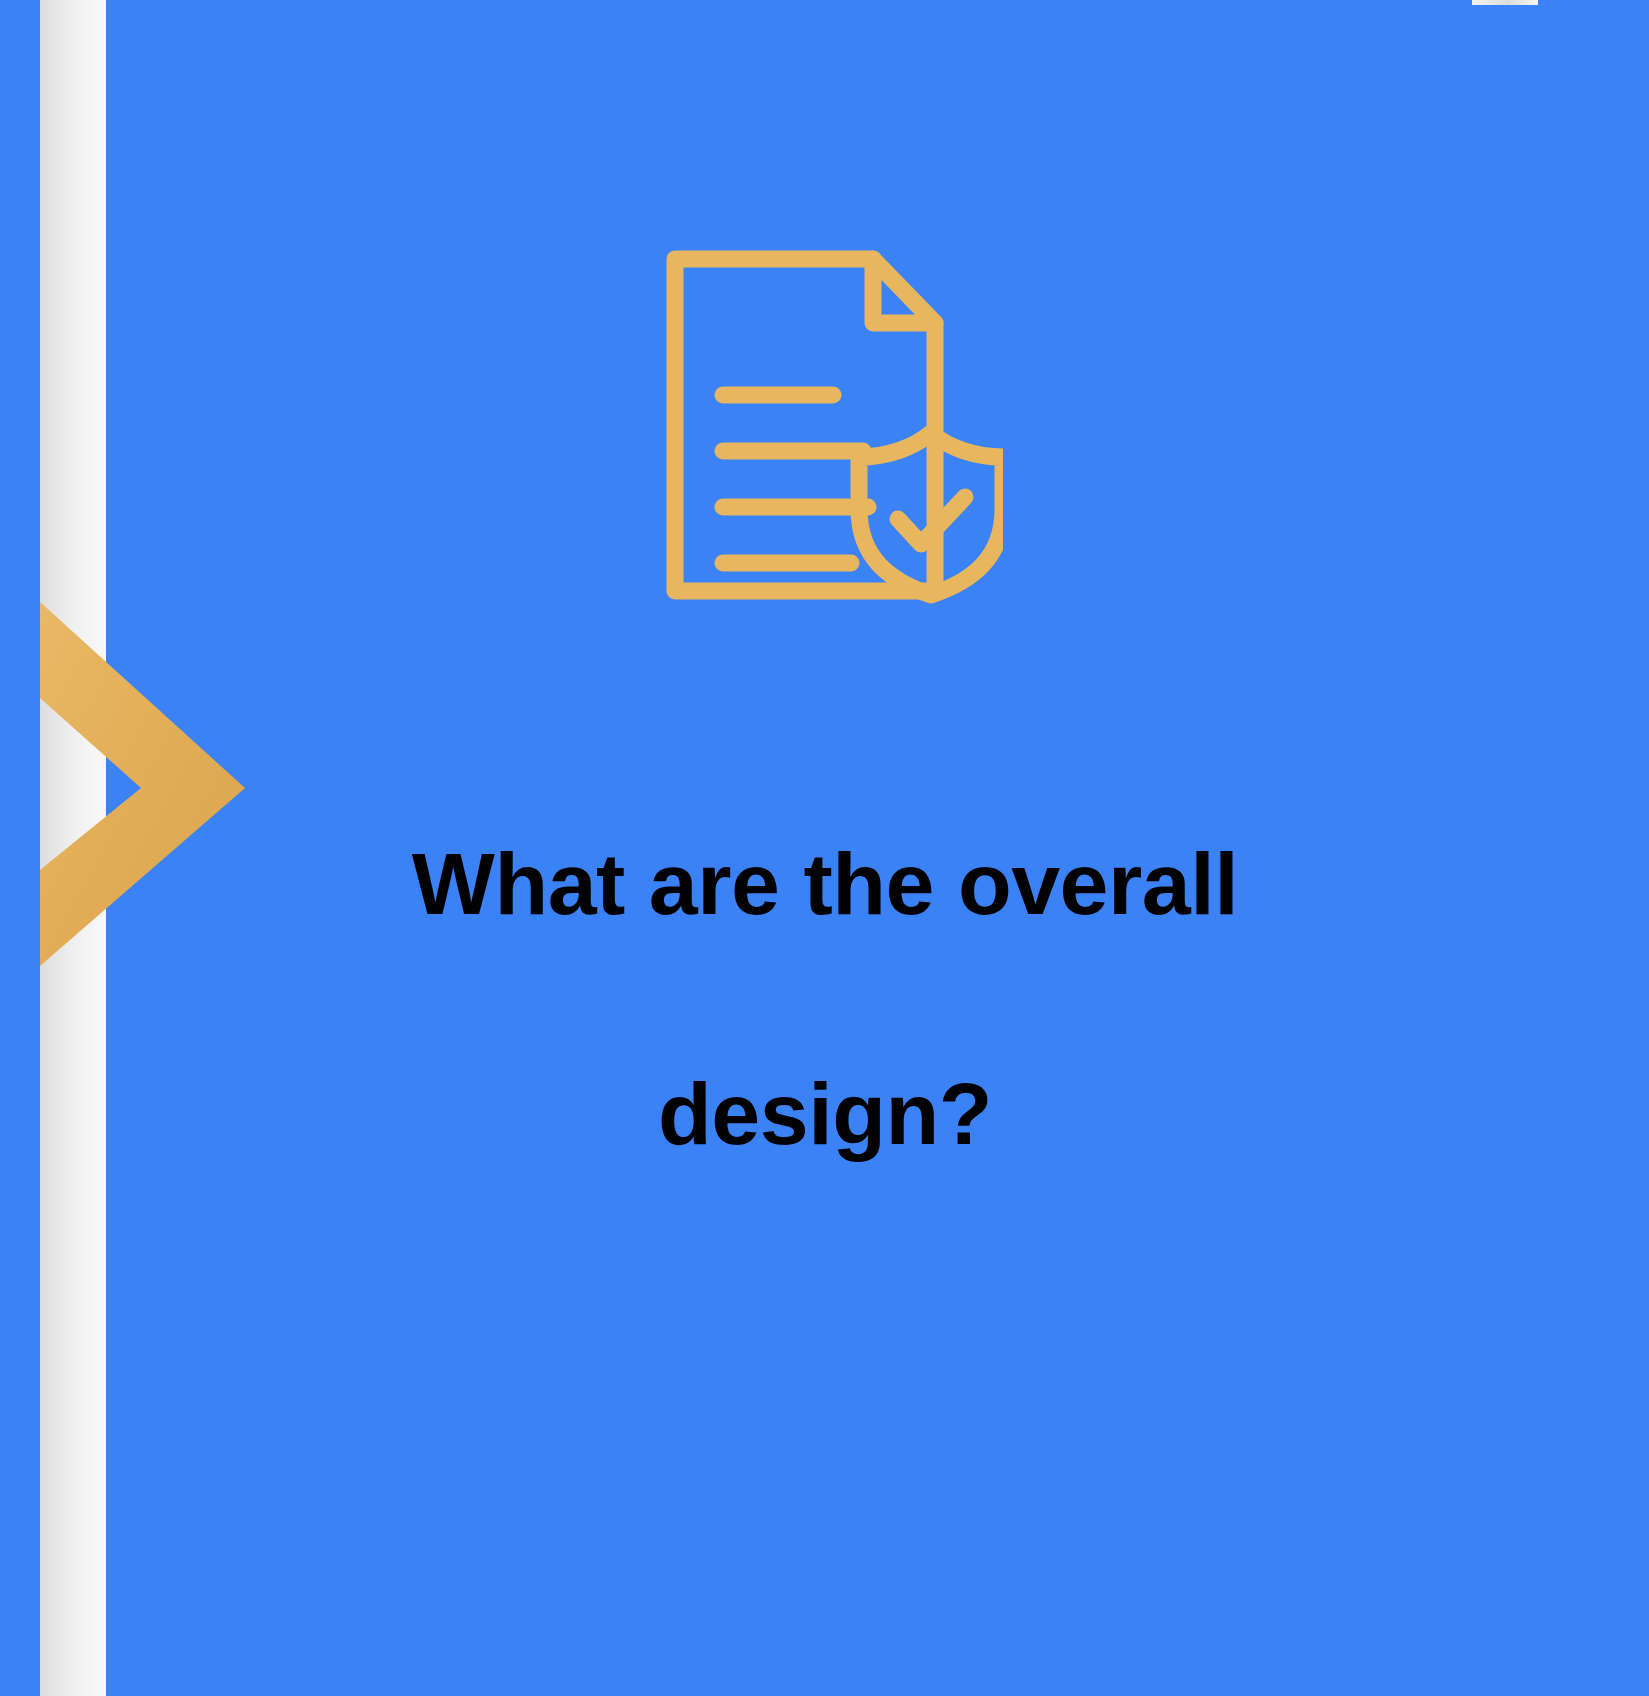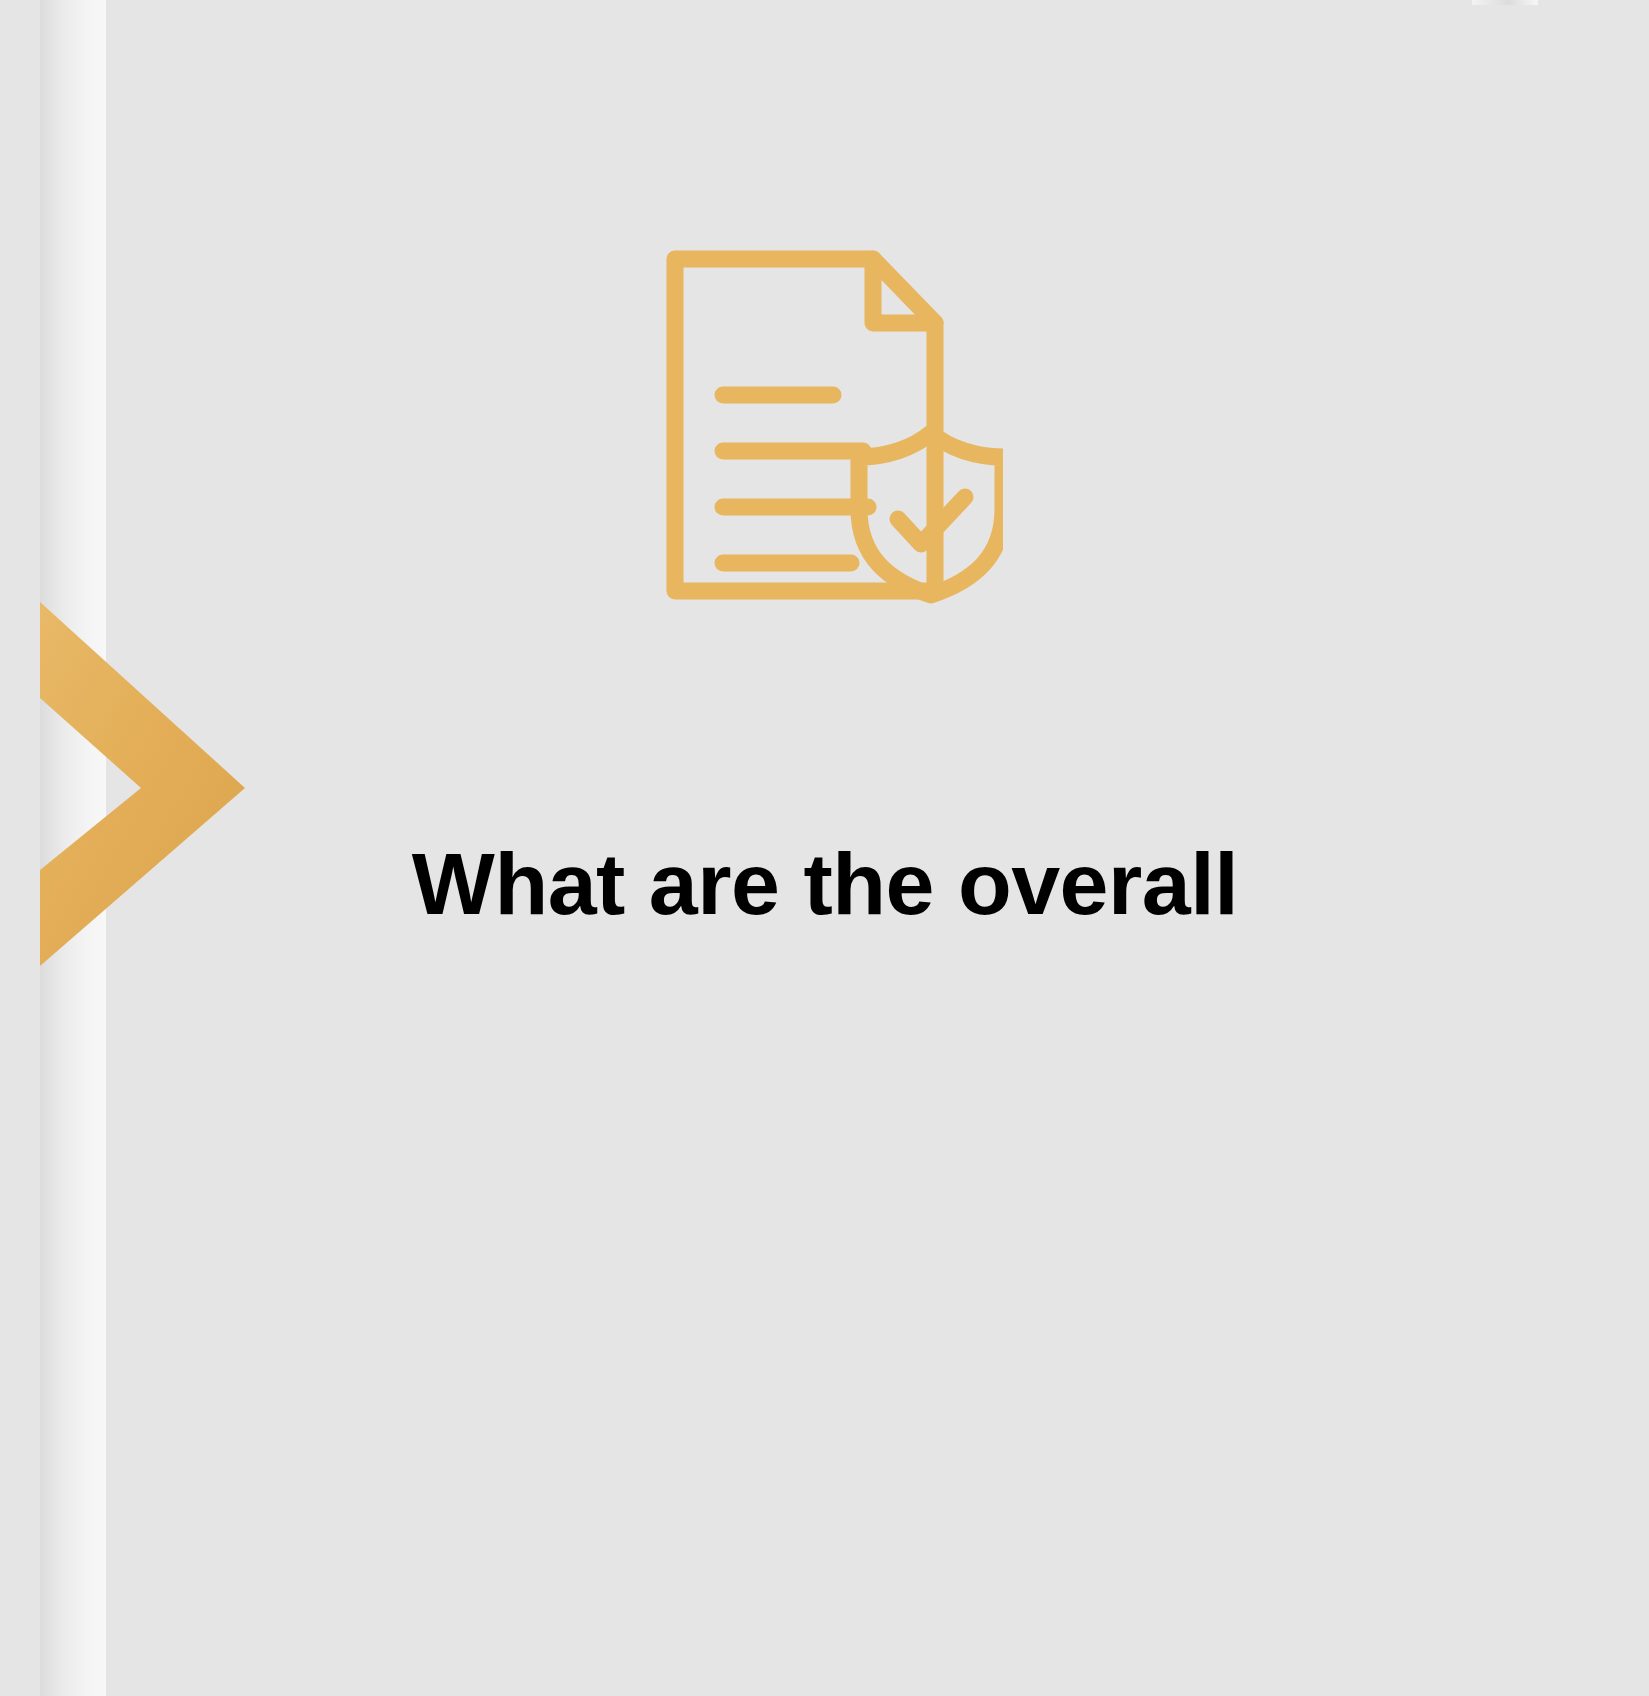--- a/index.html
+++ b/index.html
@@ -12,21 +12,21 @@
     height: 1696px;
     background: #f8f8f8;
     font-family: "Liberation Sans", sans-serif;
     overflow: hidden;
   }
 
   #stage {
     position: relative;
     width: 1649px;
     height: 1696px;
-    background: #e5e5e5;
+    background: #3b82f6;
     overflow: hidden;
   }
 
   
   .panel-edge {
     position: absolute;
     left: 40px;
     top: 0;
     width: 66px;
     height: 1696px;
@@ -120,15 +120,15 @@
       <line x1="68" y1="262" x2="213" y2="262"></line>
       <line x1="68" y1="318" x2="196" y2="318"></line>
 
       <path d="M204 212 c28 0 54 -9 72 -24 c18 15 44 24 72 24 v52
                c0 48 -30 72 -72 86 c-42 -14 -72 -38 -72 -86 z"></path>
 
       <path d="M243 274 l23 25 l44 -47"></path>
     </svg>
   </div>
 
-  <div class="heading"><span>What are the overall</span><br><br></div>
+  <div class="heading"><span>What are the overall</span><br><br><span>design?</span></div>
 
 </div>
 
 </body></html>

